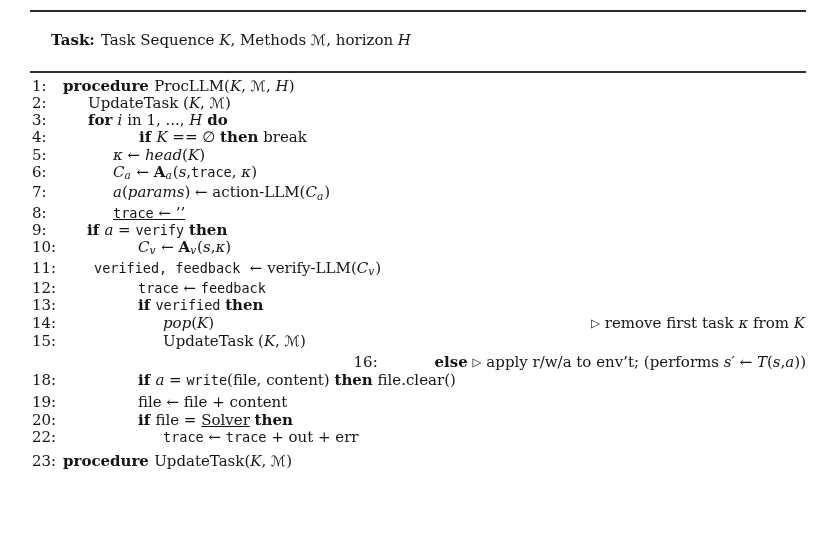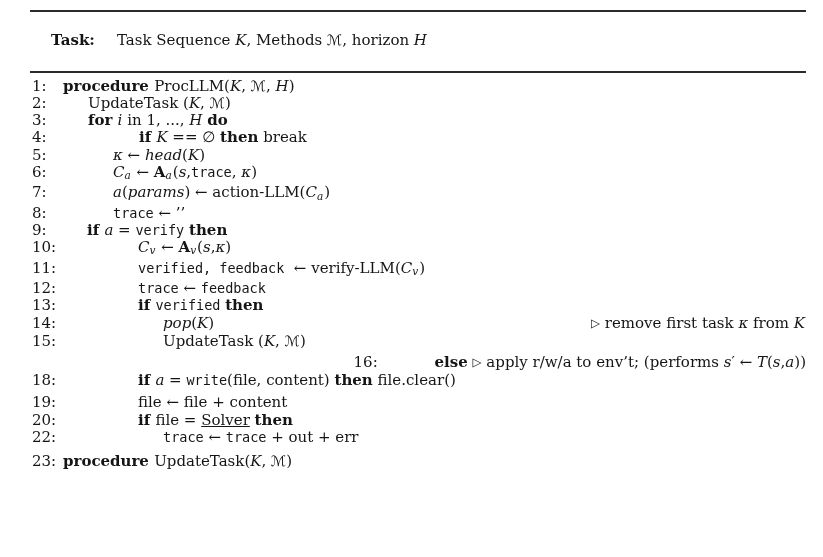--- a/index.html
+++ b/index.html
@@ -9,21 +9,21 @@
     color:#151515;font-size:15px;
   }
   .algo-box{position:absolute;left:30px;top:10px;width:776px;}
   .rule{background:#2b2b2b;width:100%;}
   .rule-thick{height:2.2px;}
   .rule-thin{height:1.5px;}
   .caption-row{padding:2px 0 0 2px;line-height:19px;white-space:pre-wrap;}
   .input-row{padding:0 0 2px 2px;line-height:19px;white-space:pre-wrap;}
   .caption-label,.input-label{font-weight:bold;}
   .caption-title{margin-left:5px;}
-  .input-parts{margin-left:22px;}
+  .input-parts{margin-left:6px;}
   .lines{padding:5px 0 6px 0;}
   .line{display:flex;align-items:baseline;line-height:17.2px;}
   .num{flex:none;width:30px;padding-left:2px;text-align:left;}
   .content{white-space:pre-wrap;}
   .comment{margin-left:auto;white-space:pre;text-align:right;padding-right:1px;}
   
   .p-rm{font-style:normal;}
   .p-kw{font-weight:bold;}
   .p-it{font-style:italic;}
   .p-tt{font-family:"DejaVu Sans Mono","Liberation Mono",monospace;font-size:0.9em;}
@@ -66,33 +66,33 @@
       <div class="line">
         <span class="num">6:</span>
         <span class="content" style="margin-left: 51px;"><span class="p-it">C</span><span class="p-sub">a</span><span class="p-rm"> ← </span><span class="p-frak">A</span><span class="p-sub">a</span><span class="p-rm">(</span><span class="p-it">s</span><span class="p-rm">,</span><span class="p-tt">trace</span><span class="p-rm">, </span><span class="p-it">κ</span><span class="p-rm">)</span></span>
       </div>
       <div class="line">
         <span class="num">7:</span>
         <span class="content" style="margin-left: 51px;"><span class="p-it">a</span><span class="p-rm">(</span><span class="p-it">params</span><span class="p-rm">) ← action-LLM(</span><span class="p-it">C</span><span class="p-sub">a</span><span class="p-rm">)</span></span>
       </div>
       <div class="line">
         <span class="num">8:</span>
-        <span class="content" style="margin-left: 51px;"><span class="p-tt">trace</span><span class="p-rm"> ← ’’</span></span>
+        <span class="content" style="margin-left: 51px; text-decoration: underline;"><span class="p-tt">trace</span><span class="p-rm"> ← ’’</span></span>
       </div>
       <div class="line">
         <span class="num">9:</span>
         <span class="content" style="margin-left: 25px;"><span class="p-kw">if </span><span class="p-it">a</span><span class="p-rm"> = </span><span class="p-tt">verify</span><span class="p-rm"> </span><span class="p-kw">then</span></span>
       </div>
       <div class="line">
         <span class="num">10:</span>
         <span class="content" style="margin-left: 76px;"><span class="p-it">C</span><span class="p-sub">v</span><span class="p-rm"> ← </span><span class="p-frak">A</span><span class="p-sub">v</span><span class="p-rm">(</span><span class="p-it">s</span><span class="p-rm">,</span><span class="p-it">κ</span><span class="p-rm">)</span></span>
       </div>
       <div class="line">
         <span class="num">11:</span>
-        <span class="content" style="margin-left: 76px;"><span class="p-tt">verified, feedback</span><span class="p-rm">  ← verify-LLM(</span><span class="p-it">C</span><span class="p-sub">v</span><span class="p-rm">)</span></span>
+        <span class="content" style="margin-left: 32px;"><span class="p-tt">verified, feedback</span><span class="p-rm">  ← verify-LLM(</span><span class="p-it">C</span><span class="p-sub">v</span><span class="p-rm">)</span></span>
       </div>
       <div class="line">
         <span class="num">12:</span>
         <span class="content" style="margin-left: 76px;"><span class="p-tt">trace</span><span class="p-rm"> ← </span><span class="p-tt">feedback</span></span>
       </div>
       <div class="line">
         <span class="num">13:</span>
         <span class="content" style="margin-left: 76px;"><span class="p-kw">if </span><span class="p-tt">verified</span><span class="p-rm"> </span><span class="p-kw">then</span></span>
       </div>
       <div class="line">

